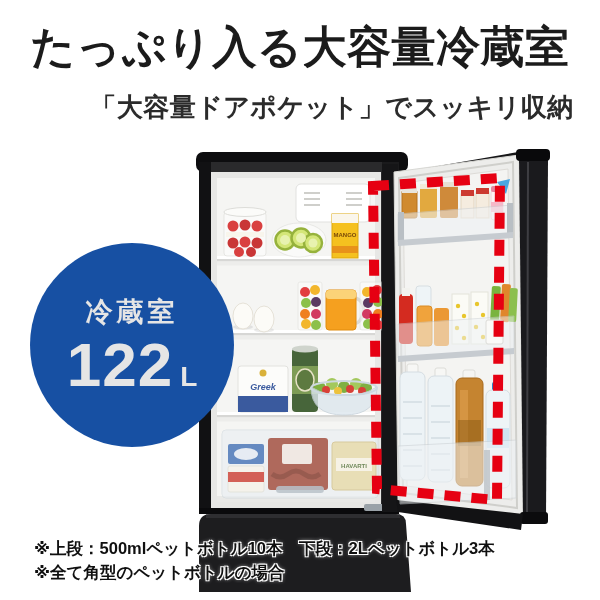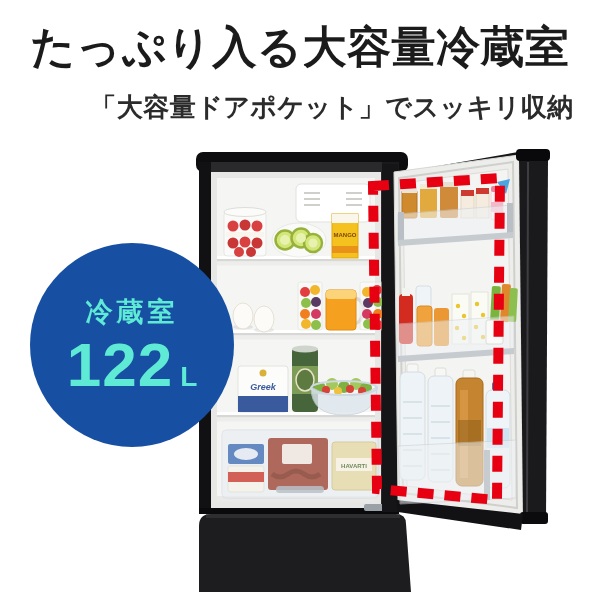--- a/index.html
+++ b/index.html
@@ -16,21 +16,21 @@
   }
   .subtitle{
     position:absolute;left:0;top:90px;width:600px;text-align:center;
     font-size:26px;font-weight:600;letter-spacing:0.5px;color:#2b2b2b;margin-left:32px;
   }
 
   .fridge-svg{position:absolute;left:0;top:0;width:600px;height:600px;}
 
   .badge{
     position:absolute;left:30px;top:243px;width:204px;height:204px;
-    border-radius:50%;background:#1750a3;color:#5eead4;
+    border-radius:50%;background:#1750a3;color:#e5e5e5;
     display:flex;flex-direction:column;align-items:center;justify-content:center;
     z-index:5;
   }
   .badge .label{font-size:27px;font-weight:700;letter-spacing:4px;margin-bottom:4px;}
   .badge .valrow{display:flex;align-items:baseline;gap:7px;}
   .badge .value{font-size:62px;font-weight:800;line-height:1;letter-spacing:1px;}
   .badge .unit{font-size:28px;font-weight:700;}
 
   .footnotes{
     position:absolute;left:34px;top:536px;width:540px;z-index:6;
@@ -279,14 +279,18 @@
   </svg>
 
   <div class="badge" style="background-color: rgb(23, 80, 163);">
     <div class="label">冷蔵室</div>
     <div class="valrow">
       <span class="value">122</span>
       <span class="unit">L</span>
     </div>
   </div>
 
+  <div class="footnotes">
+    <div>※上段：500mlペットボトル10本　下段：2Lペットボトル3本</div>
+    <div>※全て角型のペットボトルの場合</div>
+  </div>
 
 </div>
 
 </body></html>

